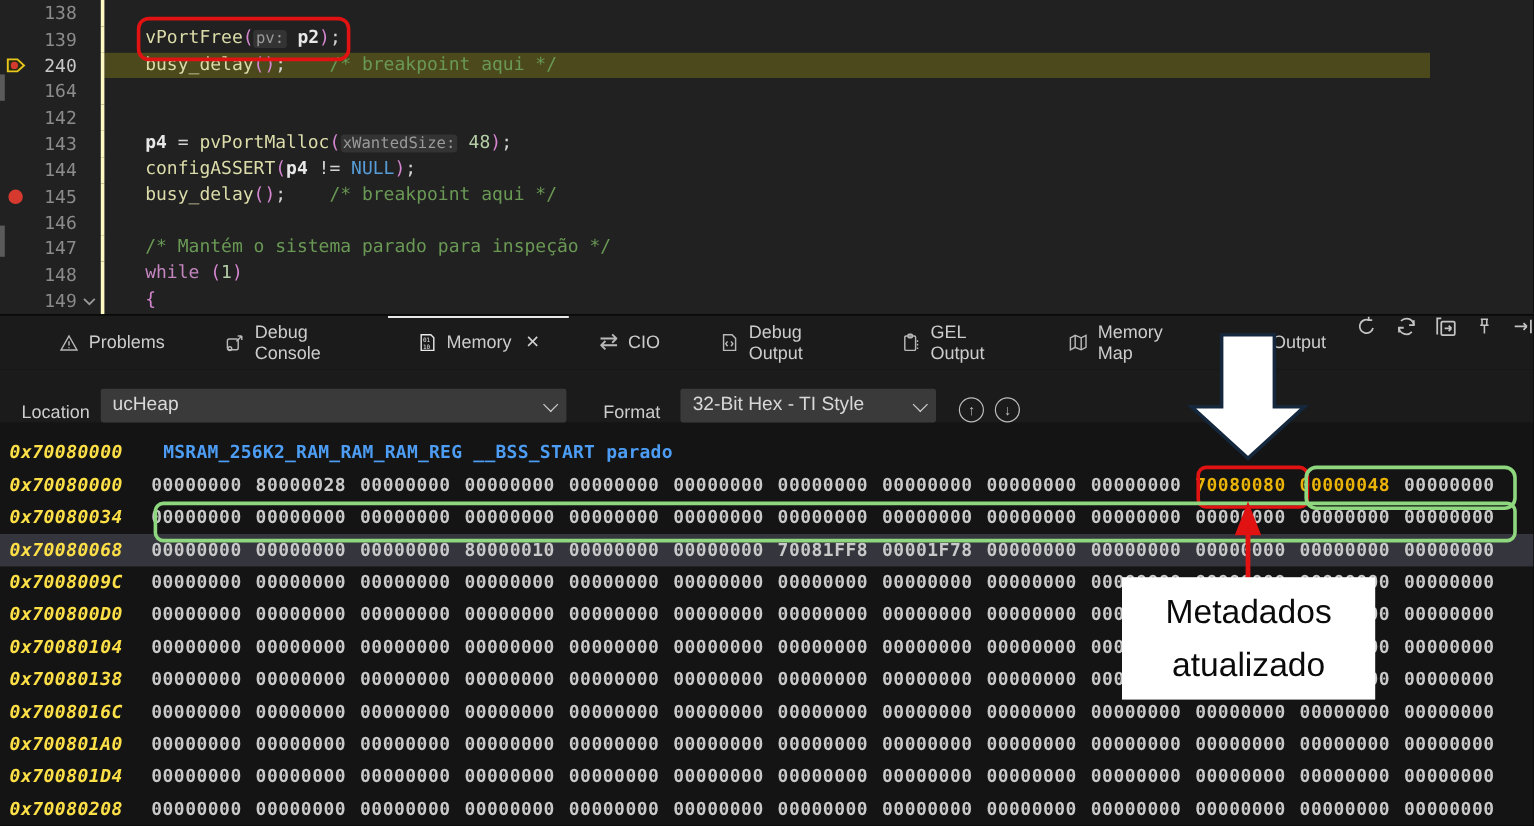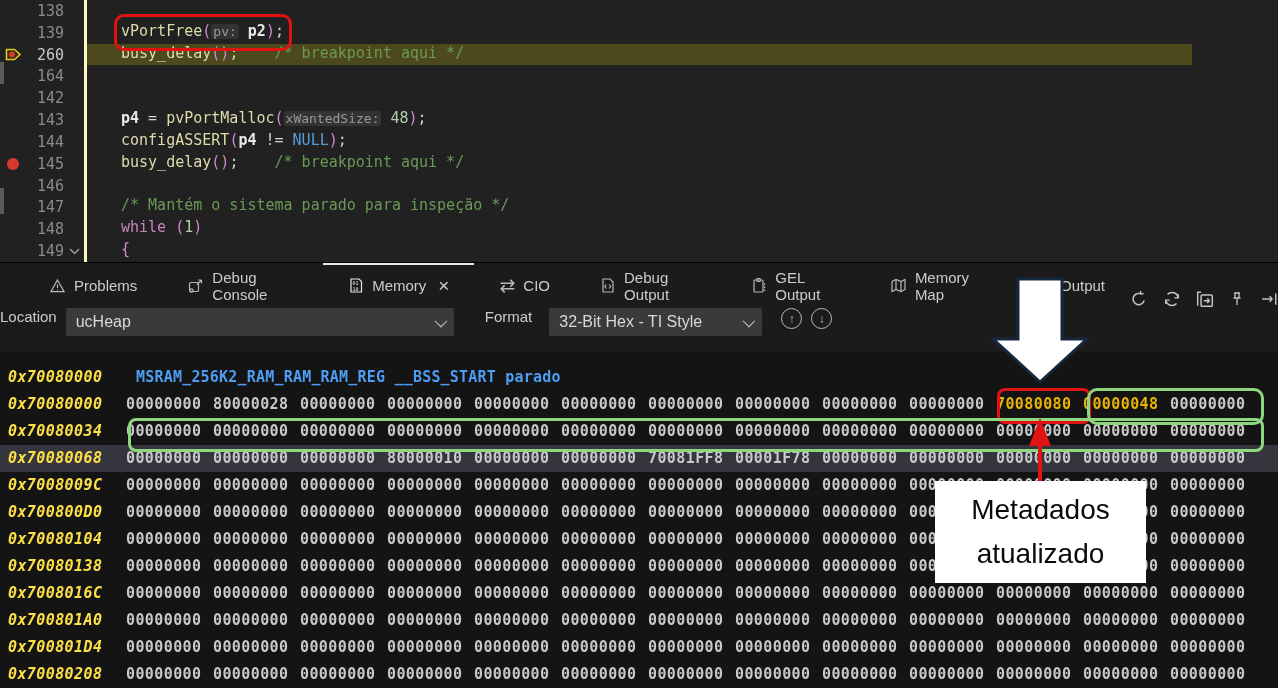--- a/index.html
+++ b/index.html
@@ -19,33 +19,33 @@
              font:500 15px "DejaVu Sans Mono",monospace;color:#d4d4d4;}
   .current .code-text{background:linear-gradient(to right,#4c4a1d 0,#4c4a1d 1105px,transparent 1105px);}
   .tk-fn{color:#dcdcaa}.tk-br{color:#d586d0}.tk-pl{color:#d4d4d4}.tk-cm{color:#6a9955}
   .tk-kw{color:#c586c0}.tk-kw2{color:#569cd6}.tk-num{color:#b5cea8}
   .tk-var{color:#e8e8e8;font-weight:700}
   .tk-hint{color:#9a9a9a;background:#333333;border-radius:3px;padding:0 2px;font-size:13px}
   .leftmark{position:absolute;left:0;width:4px;background:#5a5a5a;}
 
   
   .panel{position:absolute;left:0;top:262px;width:1278px;height:426px;background:#141414;border-top:1px solid #000;}
-  .tabbar{display:flex;align-items:flex-end;height:45px;background:#1b1b1b;padding-left:24px;}
+  .tabbar{display:flex;align-items:flex-start;height:45px;background:#1b1b1b;padding-left:24px;}
   .tab{display:flex;align-items:center;gap:8px;height:45px;padding:0 25px;cursor:pointer;color:#b4b4b4;font-size:15px;}
   .tab.active{color:#fff;box-shadow:inset 0 2px 0 #e7e7e7;}
   .ticon{display:inline-flex;align-items:center;}
   .ticon svg{stroke:#b8b8b8;fill:none;stroke-width:1.2px;}
   .tab.active .ticon svg{stroke:#e8e8e8;}
   .swapglyph{font-size:19px;color:#b8b8b8;line-height:1;}
   .closex{font-size:19px;color:#d0d0d0;margin-left:4px;line-height:1;}
   .actions{margin-left:auto;display:flex;align-items:center;gap:15px;padding-right:0;}
   .abtn{display:inline-flex;align-items:center;}
   .abtn svg{stroke:#c4c4c4;fill:none;stroke-width:1.3px;}
 
-  .toolbar{display:flex;align-items:flex-start;height:44px;background:#1b1b1b;gap:9px;}
+  .toolbar{display:flex;align-items:flex-end;height:44px;background:#1b1b1b;padding-left:18px;gap:9px;}
   .tlabel{font-size:15px;color:#cccccc;}
   .combo{display:flex;align-items:center;justify-content:space-between;height:28px;background:#3a3a3a;
          border-radius:2px;padding:0 10px;color:#d8d8d8;font-size:16px;cursor:pointer;}
   .combo .chev{width:8px;height:8px;border-right:1.6px solid #cccccc;border-bottom:1.6px solid #cccccc;
                transform:rotate(45deg) translateY(-2px);}
   .combo-loc{width:368px;}
   .combo-fmt{width:193px;margin-left:8px;}
   .fmtlabel{margin-left:22px;}
   .circbtn{width:19px;height:19px;border:1.4px solid #bcbcbc;border-radius:50%;display:flex;align-items:center;
            justify-content:center;color:#bcbcbc;font-size:12px;line-height:1;cursor:pointer;}
@@ -77,21 +77,21 @@
 
 <div class="screen">
 
   <div class="editor">
     <div>
         <div class="code-line"><div class="gutter"><span class="bpcol"></span><span class="lineno">138</span><span class="foldcol"></span></div><div class="code-text"></div></div>
         <div class="code-line"><div class="gutter"><span class="bpcol"></span><span class="lineno">139</span><span class="foldcol"></span></div><div class="code-text"><span class="tk-fn">vPortFree</span><span class="tk-br">(</span><span class="tk-hint">pv:</span><span class="tk-pl"> </span><span class="tk-var">p2</span><span class="tk-br">)</span><span class="tk-pl">;</span></div></div>
         <div class="code-line current"><div class="gutter"><span class="bpcol"><svg width="17" height="15" viewBox="0 0 17 15">
                 <path d="M1.5 2.5 H9.5 L15 7.5 L9.5 12.5 H1.5 Z" fill="#2b2b11" stroke="#e8c71c" stroke-width="1.6"></path>
                 <circle cx="7" cy="7.5" r="3" fill="#d63a2e"></circle>
-              </svg></span><span class="lineno">260</span><span class="foldcol"></span></div><div class="code-text"><span class="tk-fn">busy_delay</span><span class="tk-br">(</span><span class="tk-br">)</span><span class="tk-pl">;</span><span class="tk-pl">    </span><span class="tk-cm">/* breakpoint aqui */</span></div></div>
+              </svg></span><span class="lineno">240</span><span class="foldcol"></span></div><div class="code-text"><span class="tk-fn">busy_delay</span><span class="tk-br">(</span><span class="tk-br">)</span><span class="tk-pl">;</span><span class="tk-pl">    </span><span class="tk-cm">/* breakpoint aqui */</span></div></div>
         <div class="code-line"><div class="gutter"><span class="bpcol"></span><span class="lineno">164</span><span class="foldcol"></span></div><div class="code-text"></div></div>
         <div class="code-line"><div class="gutter"><span class="bpcol"></span><span class="lineno">142</span><span class="foldcol"></span></div><div class="code-text"></div></div>
         <div class="code-line"><div class="gutter"><span class="bpcol"></span><span class="lineno">143</span><span class="foldcol"></span></div><div class="code-text"><span class="tk-var">p4</span><span class="tk-pl"> = </span><span class="tk-fn">pvPortMalloc</span><span class="tk-br">(</span><span class="tk-hint">xWantedSize:</span><span class="tk-pl"> </span><span class="tk-num">48</span><span class="tk-br">)</span><span class="tk-pl">;</span></div></div>
         <div class="code-line"><div class="gutter"><span class="bpcol"></span><span class="lineno">144</span><span class="foldcol"></span></div><div class="code-text"><span class="tk-fn">configASSERT</span><span class="tk-br">(</span><span class="tk-var">p4</span><span class="tk-pl"> != </span><span class="tk-kw2">NULL</span><span class="tk-br">)</span><span class="tk-pl">;</span></div></div>
         <div class="code-line"><div class="gutter"><span class="bpcol"><svg width="14" height="14">
                 <circle cx="7" cy="7" r="6" fill="#d63a2e"></circle>
               </svg></span><span class="lineno">145</span><span class="foldcol"></span></div><div class="code-text"><span class="tk-fn">busy_delay</span><span class="tk-br">(</span><span class="tk-br">)</span><span class="tk-pl">;</span><span class="tk-pl">    </span><span class="tk-cm">/* breakpoint aqui */</span></div></div>
         <div class="code-line"><div class="gutter"><span class="bpcol"></span><span class="lineno">146</span><span class="foldcol"></span></div><div class="code-text"></div></div>
         <div class="code-line"><div class="gutter"><span class="bpcol"></span><span class="lineno">147</span><span class="foldcol"></span></div><div class="code-text"><span class="tk-cm">/* Mantém o sistema parado para inspeção */</span></div></div>
         <div class="code-line"><div class="gutter"><span class="bpcol"></span><span class="lineno">148</span><span class="foldcol"></span></div><div class="code-text"><span class="tk-kw">while</span><span class="tk-pl"> </span><span class="tk-br">(</span><span class="tk-num">1</span><span class="tk-br">)</span></div></div>

